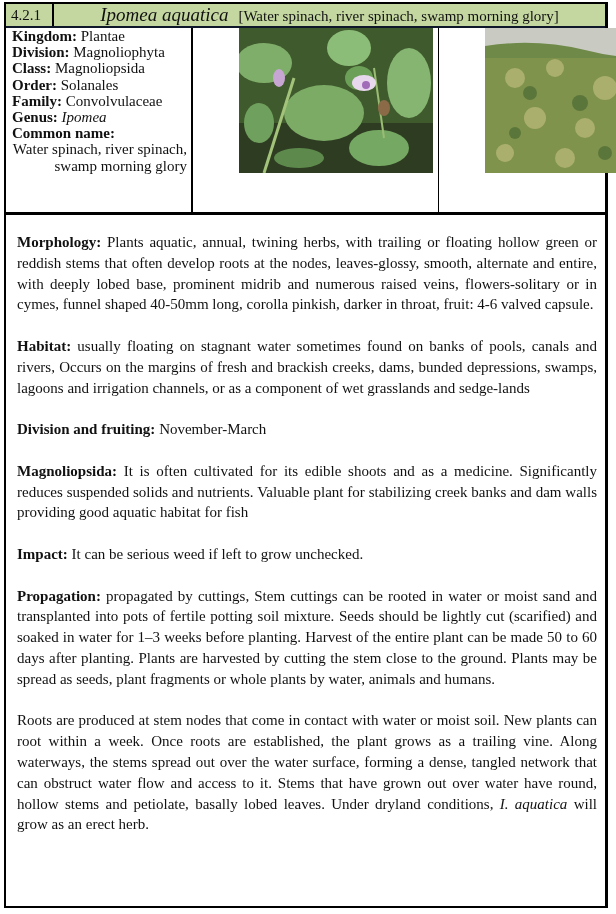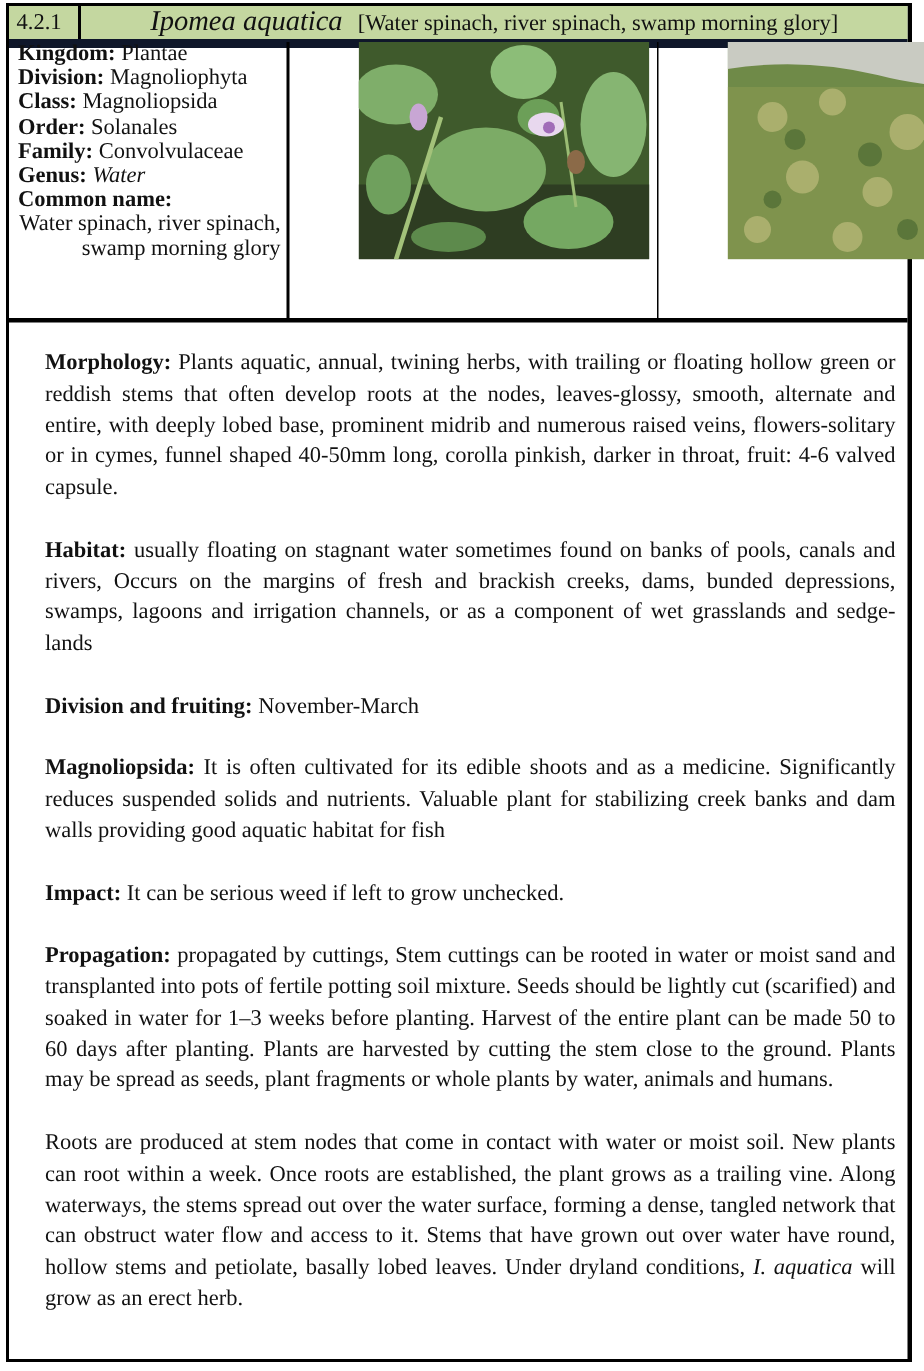--- a/index.html
+++ b/index.html
@@ -1,37 +1,37 @@
 <!DOCTYPE html>
 <html><head>
 <meta charset="utf-8">
 <style>
   html, body { margin:0; padding:0; background:#ffffff; }
   body { width:616px; height:914px; position:relative; overflow:hidden;
          font-family:"Liberation Serif", serif; color:#111; }
   .page { position:absolute; left:4px; top:2px; width:604px; height:906px;
           border:2px solid #000; border-right-width:3px; box-sizing:border-box; }
   .hdr { position:absolute; left:0; top:0; width:100%; height:22px;
-         background:#c4d7a0; border-bottom:6px solid #0f172a; display:flex; }
+         background:#c4d7a0; border-bottom:2px solid #0f172a; display:flex; }
   .hdr-num { width:48px; border-right:2px solid #000; font-size:15px;
              line-height:22px; padding-left:5px; box-sizing:border-box; }
   .hdr-title { flex:1; text-align:center; line-height:22px; white-space:nowrap; }
   .hdr-title .sci { font-weight:normal; font-style:italic; font-size:19px; }
   .hdr-title .common { font-size:15px; margin-left:6px; }
   .top { position:absolute; left:0; top:24px; width:100%; height:184px;
          border-bottom:3px solid #000; display:flex;gap:40px; }
   .tax { width:187px; border-right:2px solid #000; box-sizing:border-box;
          padding:0 4px 0 6px; font-size:15px; line-height:16.2px; }
   .tax b { font-weight:bold; }
   .tax .cn-val { text-align:right; }
   .photo-cell { width:206px; border-right:1px solid #000; box-sizing:border-box; position:relative; }
   .photo-cell:last-child { border-right:none; flex:1; }
   .photo { position:absolute; left:6px; top:0; width:194px; height:145px; overflow:hidden; }
   .photo svg { width:100%; height:100%; display:block; }
-  .body { position:absolute; left:0; top:211px; width:100%; padding:0 8px 0 24px;
+  .body { position:absolute; left:0; top:211px; width:100%; padding:0 8px 0 11px;
           box-sizing:border-box; font-size:15px; line-height:20.8px; text-align:justify; }
   .body p { margin:0 0 20.8px 0; }
   .body p:first-child { margin-top:17px; }
   .body b { font-weight:bold; }
 </style>
 </head>
 <body>
 
 <div class="page">
   <div class="hdr">
@@ -42,21 +42,21 @@
     </div>
   </div>
 
   <div class="top">
     <div class="tax">
       <div><b>Kingdom:</b> <span>Plantae</span></div>
       <div><b>Division:</b> <span>Magnoliophyta</span></div>
       <div><b>Class:</b> <span>Magnoliopsida</span></div>
       <div><b>Order:</b> <span>Solanales</span></div>
       <div><b>Family:</b> <span>Convolvulaceae</span></div>
-      <div><b>Genus:</b> <i>Water</i></div>
+      <div><b>Genus:</b> <i>Ipomea</i></div>
       <div><b>Common name:</b></div>
       <div class="cn-val">Water spinach, river spinach, swamp morning glory</div>
     </div>
 
     <div class="photo-cell">
       <div class="photo">
         <svg viewBox="0 0 194 145" preserveAspectRatio="none">
           <rect width="194" height="145" fill="#3f5a2c"></rect>
           <rect x="0" y="95" width="194" height="50" fill="#2e3d22"></rect>
           <ellipse cx="25" cy="35" rx="28" ry="20" fill="#7fae6a"></ellipse>

